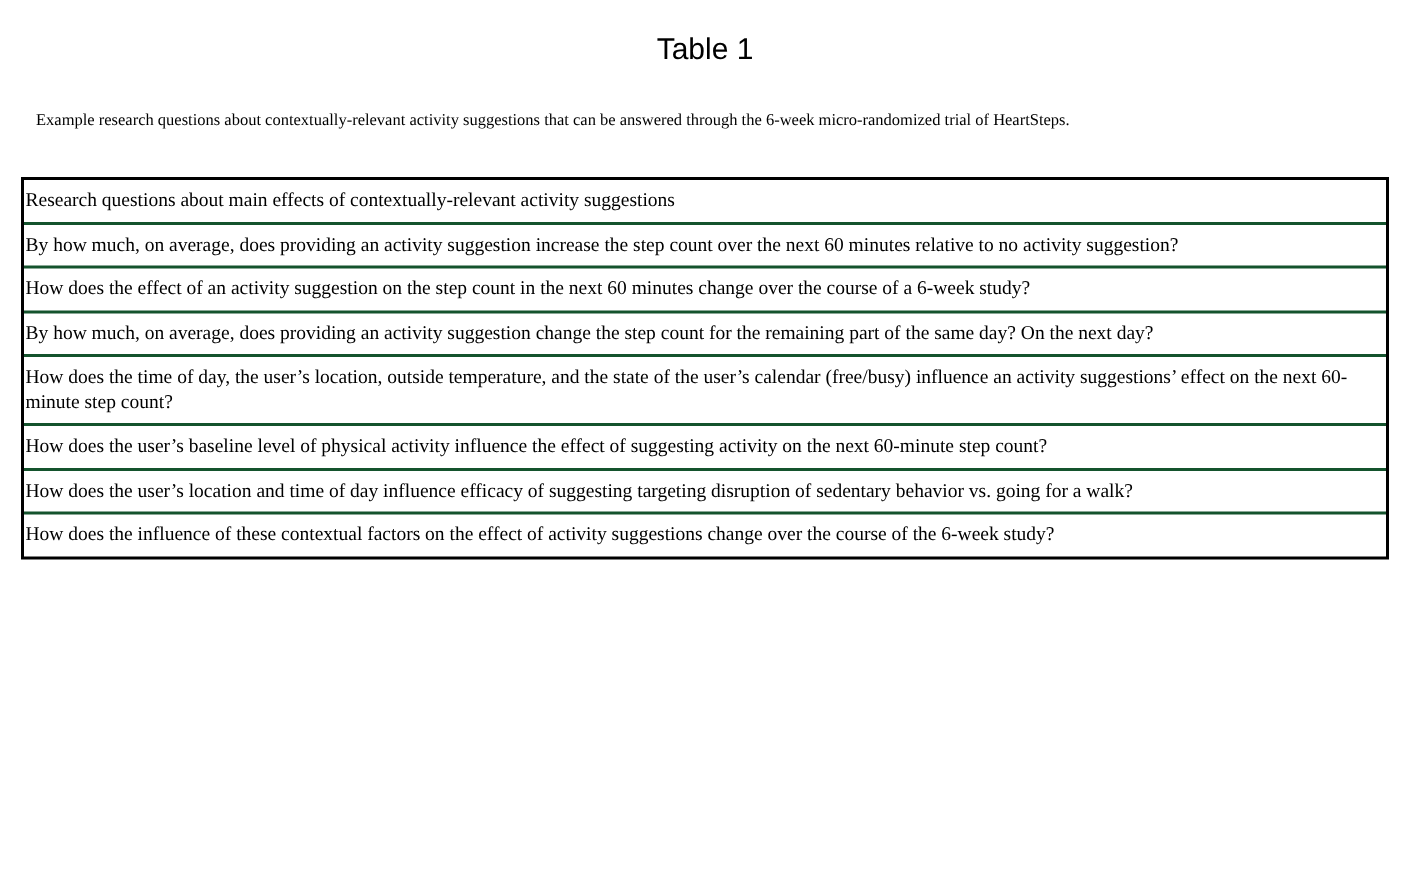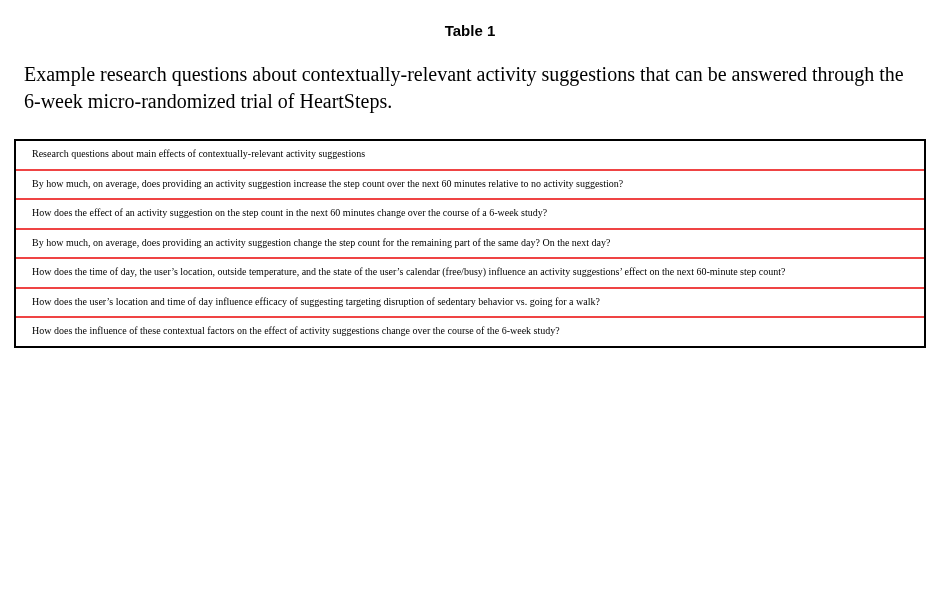--- a/index.html
+++ b/index.html
@@ -15,57 +15,58 @@
     overflow: hidden;
   }
   .page {
     box-sizing: border-box;
     width: 940px;
     height: 597px;
     padding: 18px 14px 14px 14px;
   }
   .table-title {
     font-family: "Liberation Sans", sans-serif;
-    font-weight: bold;
-    font-size: 15px;
+    font-weight: normal;
+    font-size: 20px;
     text-align: center;
     margin: 4px 0 22px 0;
   }
   .table-caption {
-    font-size: 20px;
+    font-size: 11px;
     line-height: 27px;
     margin: 0 0 24px 10px;
     width: 895px;
   }
   .rq-table {
     box-sizing: border-box;
     width: 912px;
     border: 2px solid #000000;
     background: #ffffff;
   }
   .rq-row {
     box-sizing: border-box;
-    padding: 5px 9px 6px 16px;
-    font-size: 10px;
+    padding: 5px 9px 6px 1px;
+    font-size: 13px;
     line-height: 16.5px;
   }
   .rq-row + .rq-row {
-    border-top: 2px solid #ef4444;
+    border-top: 2px solid #14532d;
   }
 </style>
 </head>
 <body>
 
 <div class="page">
   <div class="table-title">Table 1</div>
 
   <p class="table-caption">Example research questions about contextually-relevant activity suggestions that can be answered through the 6-week micro-randomized trial of HeartSteps.</p>
 
   <div class="rq-table">
     <div class="rq-row">Research questions about main effects of contextually-relevant activity suggestions</div>
     <div class="rq-row">By how much, on average, does providing an activity suggestion increase the step count over the next 60 minutes relative to no activity suggestion?</div>
     <div class="rq-row">How does the effect of an activity suggestion on the step count in the next 60 minutes change over the course of a 6-week study?</div>
     <div class="rq-row">By how much, on average, does providing an activity suggestion change the step count for the remaining part of the same day? On the next day?</div>
     <div class="rq-row">How does the time of day, the user’s location, outside temperature, and the state of the user’s calendar (free/busy) influence an activity suggestions’ effect on the next 60-minute step count?</div>
+    <div class="rq-row">How does the user’s baseline level of physical activity influence the effect of suggesting activity on the next 60-minute step count?</div>
     <div class="rq-row">How does the user’s location and time of day influence efficacy of suggesting targeting disruption of sedentary behavior vs. going for a walk?</div>
     <div class="rq-row">How does the influence of these contextual factors on the effect of activity suggestions change over the course of the 6-week study?</div>
   </div>
 </div>
 
 </body></html>

